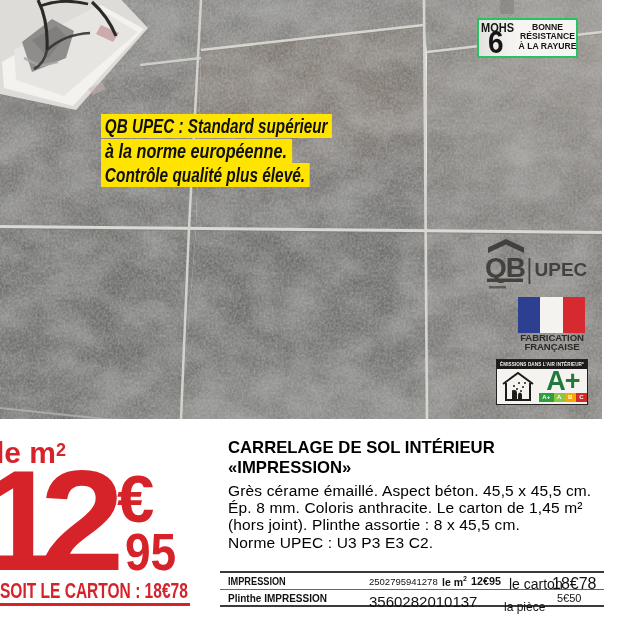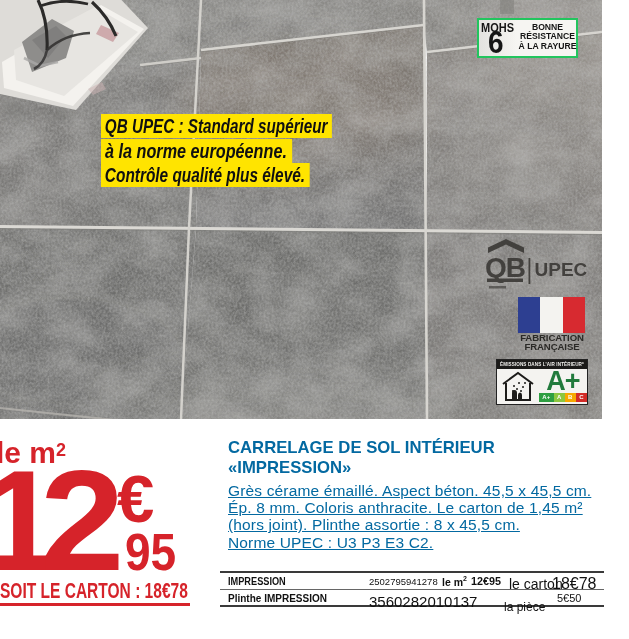--- a/index.html
+++ b/index.html
@@ -1,23 +1,23 @@
 <!DOCTYPE html>
 <html><head>
 <meta charset="utf-8">
 <style>
 html,body{margin:0;padding:0;background:#fff;}
 body{width:629px;height:639px;position:relative;overflow:hidden;font-family:"Liberation Sans",sans-serif;}
 #photo{position:absolute;left:0;top:0;width:602px;height:419px;overflow:hidden;}
 .abs{position:absolute;}
 .ystrip{position:absolute;transform-origin:0 0;background:#ffe400;color:#101010;font-weight:bold;font-style:italic;font-size:20px;line-height:24px;white-space:nowrap;padding:0 6px 0 5px;}
 .red{color:#d6232a;}
-#desc{position:absolute;left:228px;top:438px;width:390px;color:#0369a1;}
+#desc{position:absolute;left:228px;top:438px;width:390px;color:#000000;}
 #desc h3{margin:0;font-size:16.7px;line-height:20px;letter-spacing:0px;}
-#desc p{margin:4px 0 0 0;font-size:15.5px;line-height:17.2px;letter-spacing:0.15px;text-decoration:underline;}
+#desc p{margin:4px 0 0 0;font-size:15.5px;line-height:17.2px;letter-spacing:0.15px;}
 .tcell{position:absolute;font-size:11px;color:#111;white-space:nowrap;}
 .b{font-weight:bold;}
 </style>
 </head>
 <body>
 <div id="photo">
 <svg width="602" height="419" viewBox="0 0 602 419" xmlns="http://www.w3.org/2000/svg">
  <defs>
   <linearGradient id="gTop" x1="0" y1="0" x2="1" y2="0">
    <stop offset="0" stop-color="#7e7e7c"></stop>

